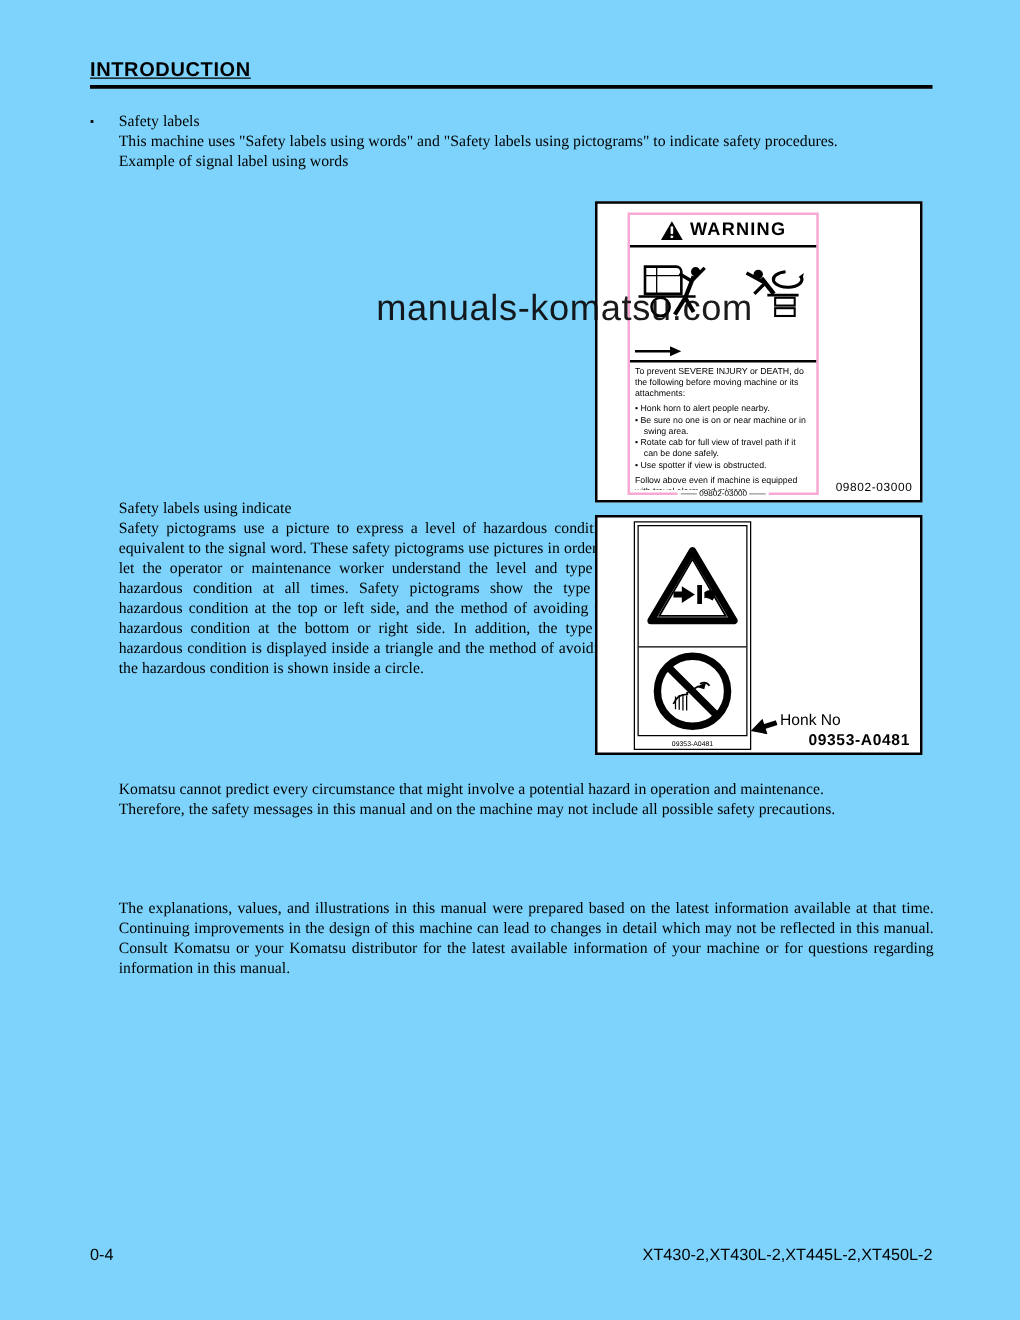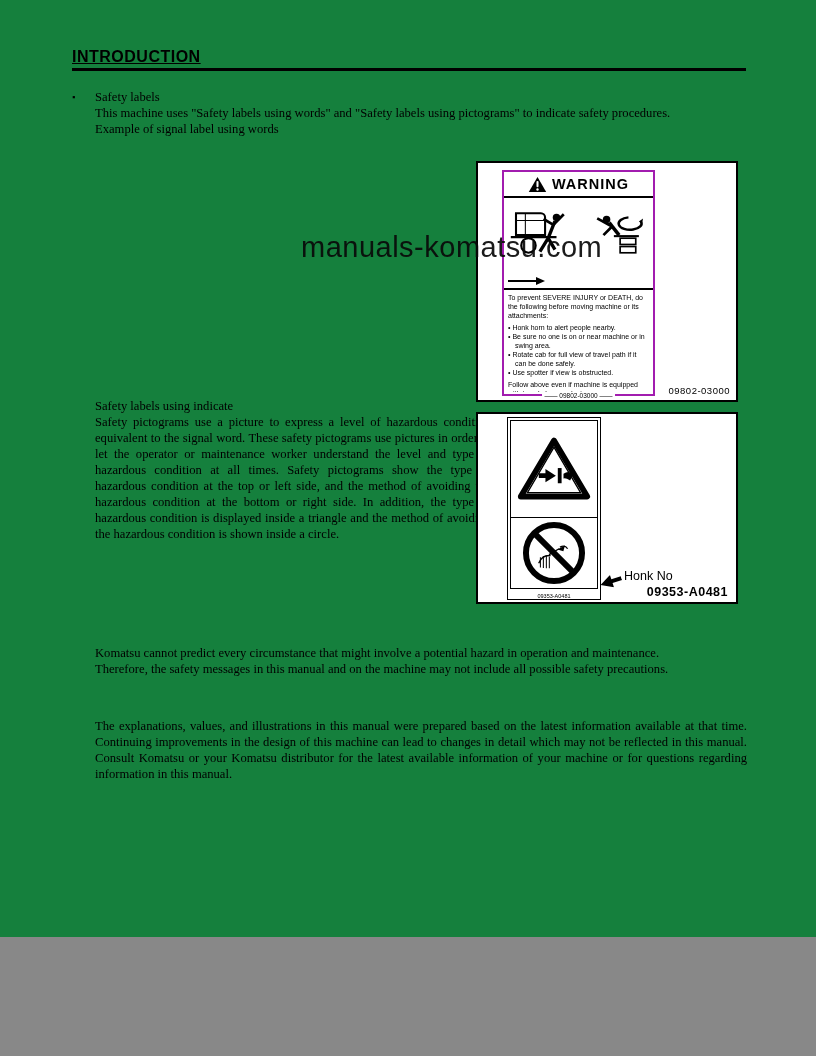--- a/index.html
+++ b/index.html
@@ -1,19 +1,19 @@
 <!DOCTYPE html>
 <html><head>
 <meta charset="utf-8">
 <style>
   * { margin:0; padding:0; box-sizing:border-box; }
   html,body { background:#888; }
   .page {
-    position:relative; width:816px; height:937px; margin:0 auto;
-    background:#15803d; color:#000;
+    position:relative; width:816px; height:1056px; margin:0 auto;
+    background:#7dd3fc; color:#000;
     font-family:"Liberation Serif", serif; overflow:hidden;
   }
   .abs { position:absolute; }
 
   
   .title {
     left:72px; top:48px;
     font-family:"Liberation Sans", sans-serif;
     font-size:16px; font-weight:bold; letter-spacing:.5px;
     text-decoration:underline;
@@ -22,35 +22,35 @@
 
   
   .body-text { font-size:12.6px; line-height:16px; text-align:justify; }
   .body-text p { margin:0; }
   .bullet-row { left:72px; top:89px; width:660px; font-size:12.6px; line-height:16px; }
   .bullet-row .blt { display:inline-block; width:23px; vertical-align:top; }
   .bullet-row .blt::before { content:"▪"; font-size:9px; position:relative; top:-1px; }
   .para1 { left:95px; top:105px; width:651px; }
   .sec2-head { left:95px; top:398px; font-size:12.6px; line-height:16px; }
   .para2 { left:95px; top:414px; width:396px; }
-  .para3 { left:95px; top:623px; width:652px;margin-top:22px; }
+  .para3 { left:95px; top:623px; width:652px; }
   .para4 { left:95px; top:718px; width:652px; }
 
   
   .figbox { border:2px solid #000; background:#fff; }
   .fig1 { left:476px; top:161px; width:262px; height:241px; }
   .fig2 { left:476px; top:412px; width:262px; height:192px; }
   .fig-code {
     position:absolute; right:6px; bottom:4px;
     font-family:"Liberation Sans", sans-serif; font-size:9.5px; letter-spacing:.5px;
   }
   .fig2 .fig-code { font-size:12.5px; font-weight:bold; bottom:3px; right:8px; }
 
   
-  .wlabel { position:absolute; left:24px; top:7px; width:153px; height:226px; border:2px solid #a21caf; background:#fff; }
+  .wlabel { position:absolute; left:24px; top:7px; width:153px; height:226px; border:2px solid #f9a8d4; background:#fff; }
   .wlabel-header {
     height:26px; border-bottom:2px solid #000;
     display:flex; align-items:center; justify-content:center; gap:5px;
     font-family:"Liberation Sans", sans-serif; font-weight:bold; font-size:14.5px; letter-spacing:1px;
   }
   .wlabel-pics { position:relative; height:92px; border-bottom:2px solid #000; }
   .wlabel-pics svg { position:absolute; }
   .pict-left { left:4px; top:8px; }
   .pict-right { left:78px; top:10px; }
   .move-arrow { left:4px; bottom:3px; }

